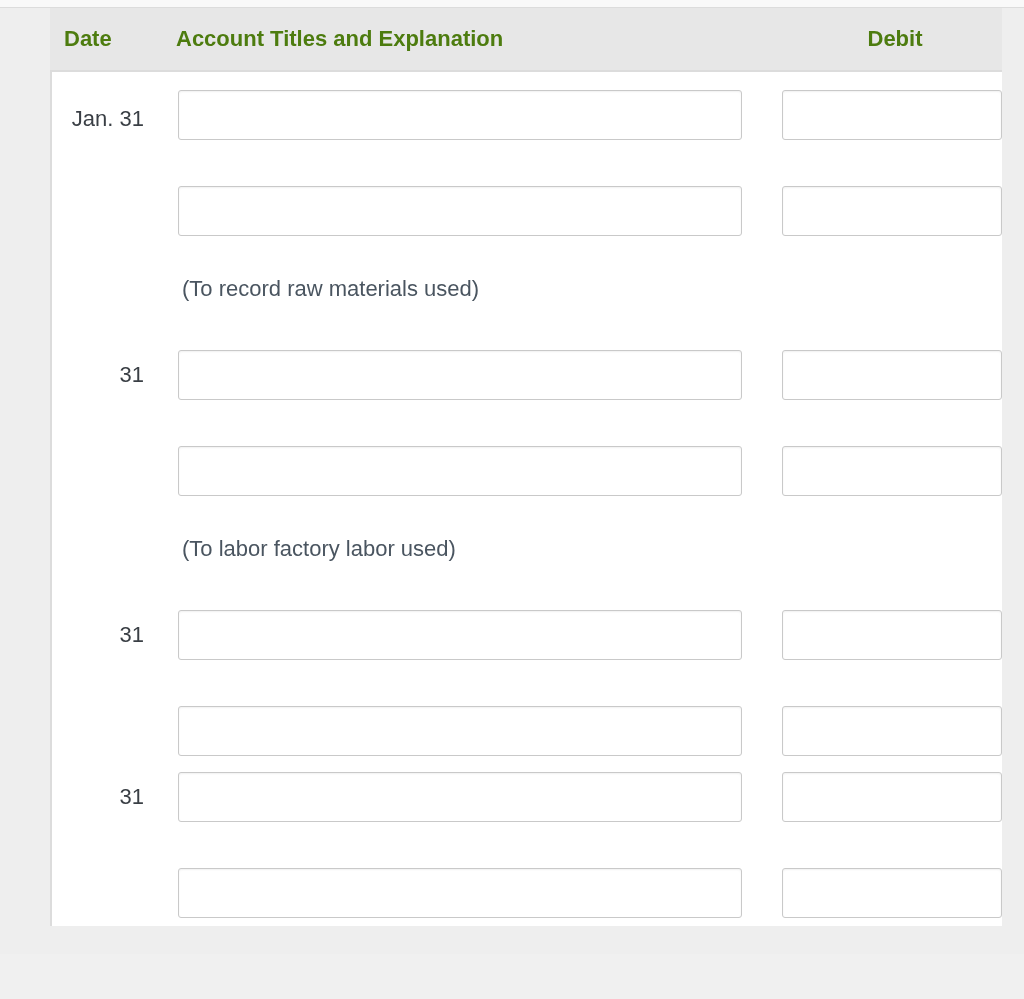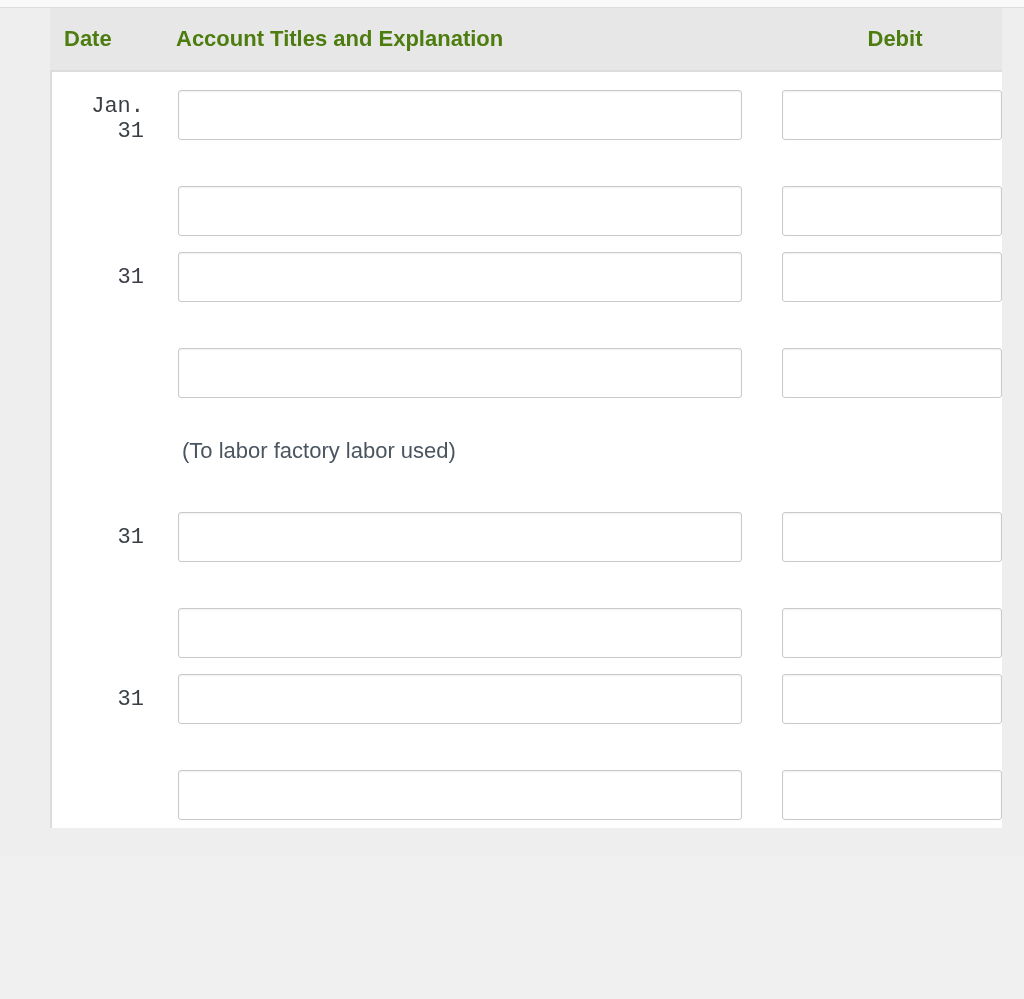--- a/index.html
+++ b/index.html
@@ -52,21 +52,20 @@
       vertical-align: middle;
       background: #ffffff;
     }
     td.date-cell {
       width: 112px;
       text-align: right;
       padding: 0 18px 0 10px;
       color: #3a3f45;
       font-size: 22px;
       border-left: 2px solid #dcdcdc;
-      font-family: Liberation Mono, monospace;
     }
     td.account-cell {
       padding: 8px 0 8px 16px;
     }
     td.debit-cell {
       width: 260px;
       padding: 8px 0 8px 40px;
       border-right: none;
     }
     .row-first td {
@@ -129,20 +128,27 @@
           </tr>
         <tr>
           <td class="date-cell"></td>
           <td class="account-cell">
             <input class="input-box input-account" value="" style="">
           </td>
           <td class="debit-cell">
             <input class="input-box input-debit" value="" style="">
           </td>
         </tr>
+        <tr>
+          <td class="date-cell"></td>
+          <td class="account-cell">
+            <div class="explain">(To record raw materials used)</div>
+          </td>
+          <td class="debit-cell"></td>
+        </tr>
 
         <tr>
           <td class="date-cell">31</td>
           <td class="account-cell">
             <input class="input-box input-account" value="" style="">
           </td>
           <td class="debit-cell">
             <input class="input-box input-debit" value="" style="">
           </td>
         </tr>

